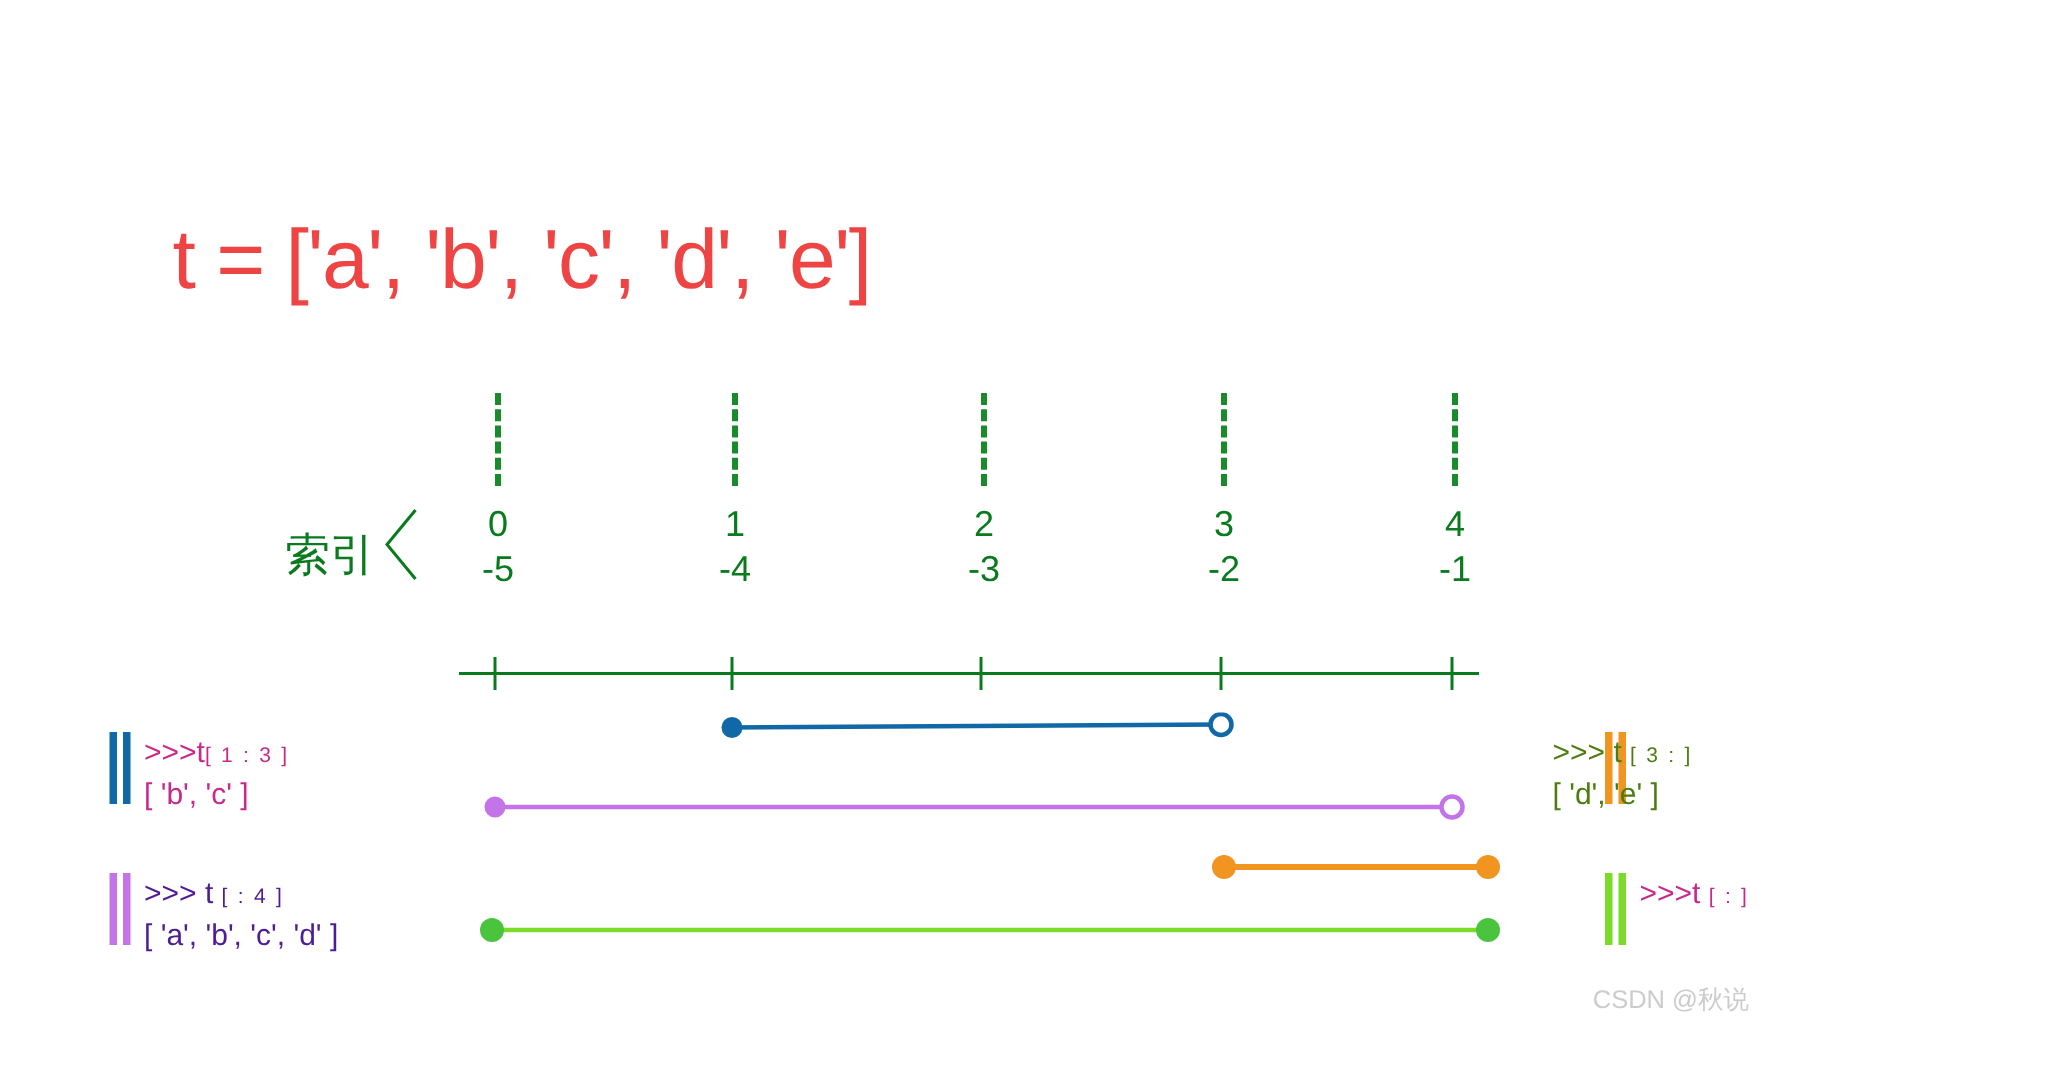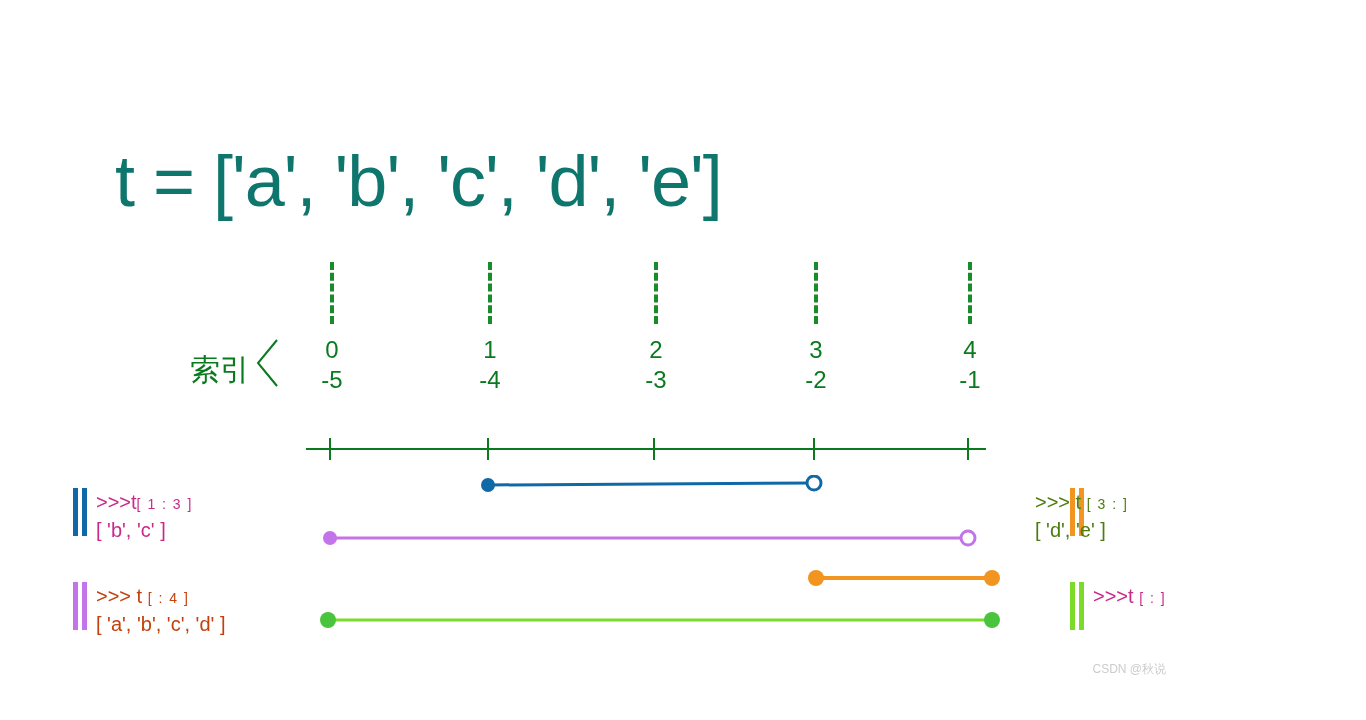--- a/index.html
+++ b/index.html
@@ -8,23 +8,23 @@
       background: #ffffff;
       font-family: "Helvetica Neue", Arial, sans-serif;
       width: 1366px;
       height: 720px;
       position: relative;
     }
     .title {
       position: absolute;
       top: 140px;
       left: 115px;
-      font-size: 72px;
+      font-size: 56px;
       font-weight: 300;
-      color: #0f766e;
+      color: #ef4444;
       letter-spacing: -1px;
     }
     .index-label {
       position: absolute;
       top: 350px;
       left: 190px;
       font-size: 30px;
       color: #0a7a1f;
     }
     .index-arrow {
@@ -79,21 +79,21 @@
     }
     .brackets {
       font-size: 14px;
       letter-spacing: 1.5px;
     }
     .watermark {
       position: absolute;
       bottom: 42px;
       right: 200px;
       color: #cccccc;
-      font-size: 12px;
+      font-size: 17px;
     }
   </style>
 </head>
 <body>
 
 <div class="title">t = ['a', 'b', 'c', 'd', 'e']</div>
 
 <div class="index-label">索引</div>
 <svg class="index-arrow" viewBox="0 0 30 50">
   <path d="M 25 2 L 6 25 L 25 48" stroke="#0a7a1f" stroke-width="2" fill="none"></path>
@@ -154,21 +154,21 @@
 
 <div class="code-bar" style="left:73px; top:488px; background:#1068a6"></div>
 <div class="code-bar2" style="left:82px; top:488px; background:#1068a6"></div>
 <div class="code-block" style="left:96px; top:488px; color:#c92a8a">
   <div><span>&gt;&gt;&gt;t</span><span class="brackets">[ 1 : 3 ]</span></div>
   <div>[ 'b', 'c' ]</div>
 </div>
 
 <div class="code-bar" style="left:73px; top:582px; background:#c374e8"></div>
 <div class="code-bar2" style="left:82px; top:582px; background:#c374e8"></div>
-<div class="code-block" style="left:96px; top:582px; color:#c2410c">
+<div class="code-block" style="left:96px; top:582px; color:#4c1d95">
   <div><span>&gt;&gt;&gt; t</span> <span class="brackets">[ : 4 ]</span></div>
   <div>[ 'a', 'b', 'c', 'd' ]</div>
 </div>
 
 <div class="code-bar" style="left:1070px; top:488px; background:#f29420"></div>
 <div class="code-bar2" style="left:1079px; top:488px; background:#f29420"></div>
 <div class="code-block" style="left:1035px; top:488px; color:#4d7c0f">
   <div><span>&gt;&gt;&gt; t</span> <span class="brackets">[ 3 : ]</span></div>
   <div>[ 'd', 'e' ]</div>
 </div>

